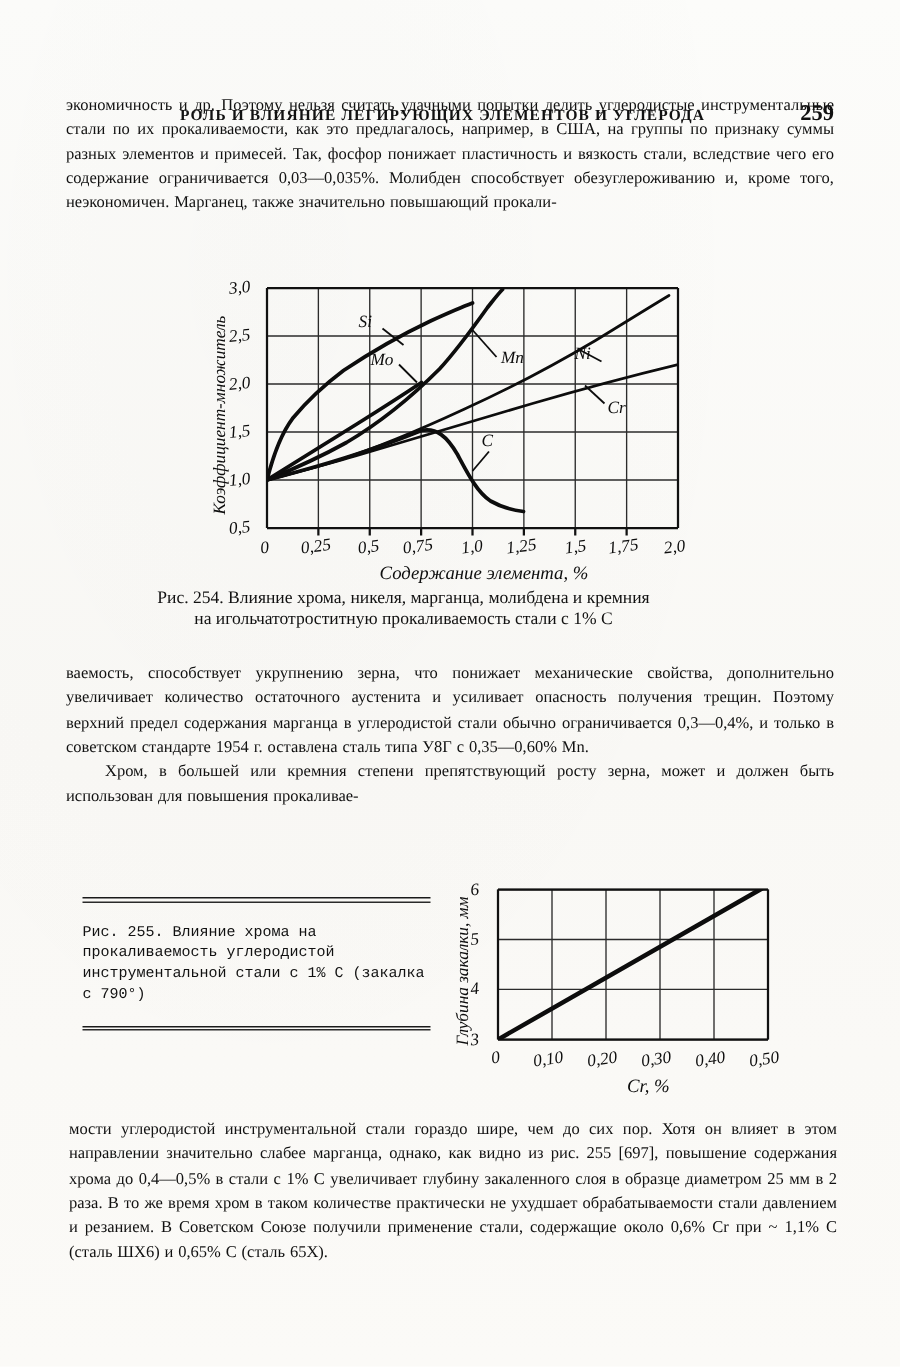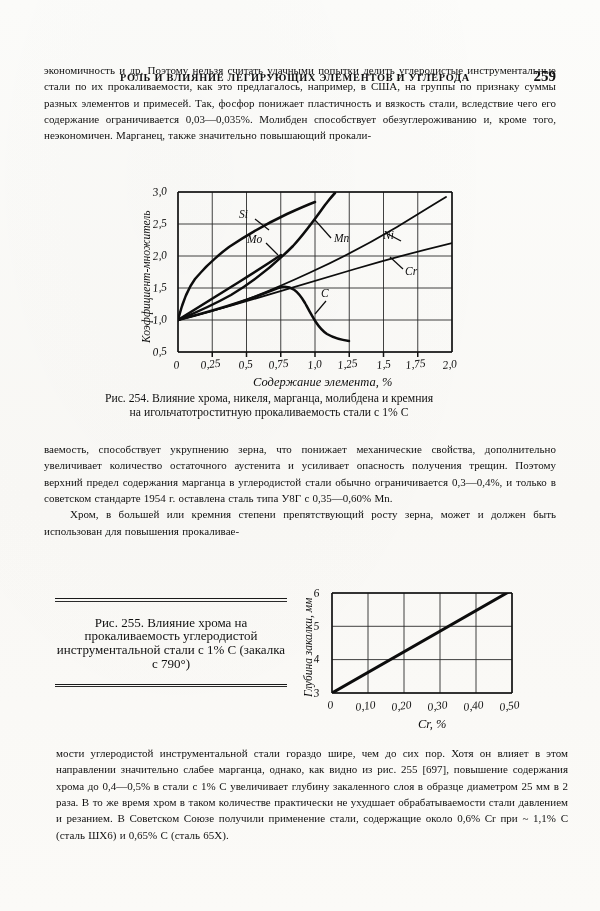--- a/index.html
+++ b/index.html
@@ -40,36 +40,36 @@
     font-size:11px;
     line-height:16.35px;
     text-align:justify;
     text-justify:inter-word;
     margin:0;
     word-spacing:0.5px;
   }
 
   #p1{position:absolute;left:44px;top:62px;width:512px;}
   #p2{position:absolute;left:44px;top:441px;width:512px;}
-  #p3{position:absolute;left:56px;top:745px;width:512px;}
+  #p3{position:absolute;left:46px;top:745px;width:512px;}
 
   
   #fig254{position:absolute;left:135px;top:183px;width:330px;height:250px;}
   .chartbox{position:relative;}
   .cap{
     font-size:11.7px;line-height:13.6px;text-align:center;
   }
   #cap254{position:absolute;left:104px;top:392px;width:330px;}
 
   
   #fig255{position:absolute;left:300px;top:585px;width:230px;height:150px;}
   #cap255wrap{position:absolute;left:55px;top:598px;width:232px;}
   .rule{height:0;border-top:1.6px solid #1a1a1a;}
   .rule2{height:0;border-top:1.1px solid #2a2a2a;margin-top:1.7px;}
-  #cap255{font-size:13px;line-height:13.7px;text-align:center;padding:14px 0 13px 0;}
+  #cap255{font-size:10px;line-height:13.7px;padding:14px 0 13px 0;font-family:Liberation Mono, monospace;}
 
   svg{display:block;}
   .axisline{stroke:#111;stroke-width:1.5;fill:none;}
   .gridline{stroke:#2b2b2b;stroke-width:0.9;fill:none;}
   .curve{stroke:#0d0d0d;fill:none;stroke-width:2.5;stroke-linecap:round;}
   .curve-thin{stroke:#0d0d0d;fill:none;stroke-width:1.8;stroke-linecap:round;}
   .leader{stroke:#0d0d0d;stroke-width:1.2;fill:none;}
   .clabel{font-style:italic;font-size:11.5px;font-family:"Liberation Serif",serif;fill:#0d0d0d;}
 </style>
 </head>

